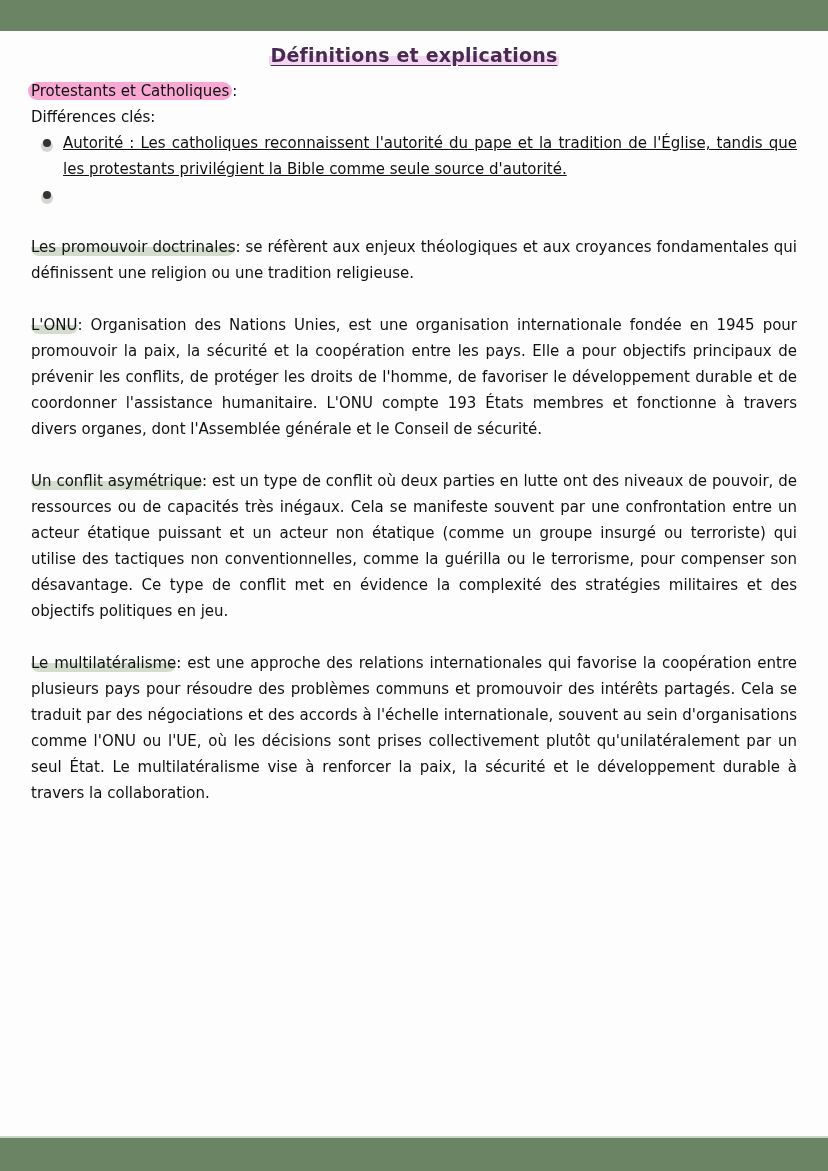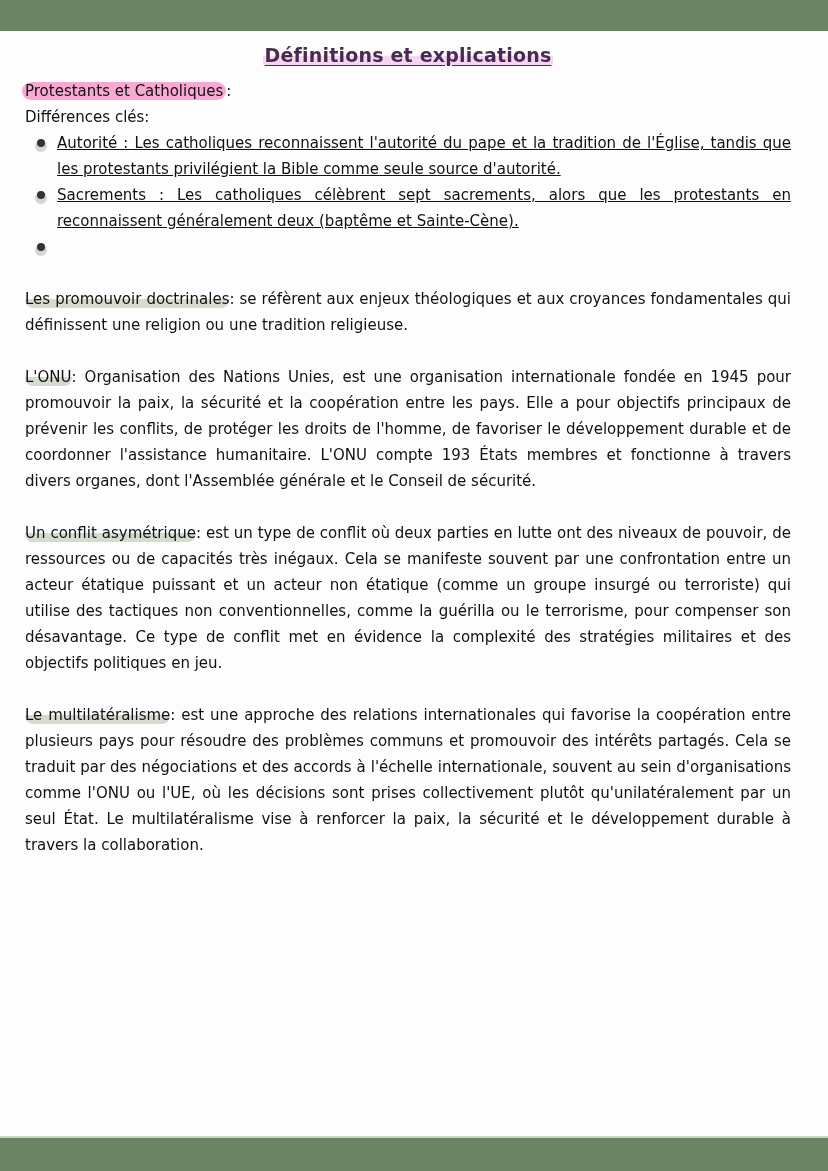--- a/index.html
+++ b/index.html
@@ -3,21 +3,21 @@
   <meta charset="utf-8">
   <style>
     html, body { margin: 0; padding: 0; }
     body {
       width: 828px; height: 1171px; position: relative; overflow: hidden;
       background: #fdfdfd; color: #111;
       font-family: "DejaVu Sans", sans-serif;
     }
     .band-top { position: absolute; left: 0; top: 0; width: 828px; height: 31px; background: #6b8464; }
     .band-bottom { position: absolute; left: 0; top: 1136px; width: 828px; height: 35px; background: #6b8464; border-top: 2px solid #c9d8c3; box-sizing: border-box; }
-    .page { position: absolute; left: 25px; top: 44px; width: 766px; }
+    .page { position: absolute; left: 31px; top: 44px; width: 766px; }
     .title-wrap { text-align: center; height: 34px; }
     .title {
       display: inline-block; font-size: 19px; font-weight: bold; color: #4a2a52;
       text-decoration: underline; text-underline-offset: 3px;
       background: linear-gradient(to bottom, transparent 55%, #f5d6f2 55%, #f5d6f2 95%, transparent 95%);
       padding: 0 2px; letter-spacing: 0.2px;
     }
     p, .line { margin: 0; font-size: 15px; line-height: 26px; }
     .just { text-align: justify; }
     .term {
@@ -40,21 +40,20 @@
 <div class="page">
   <div class="title-wrap">
     <span class="title">Définitions et explications</span>
   </div>
 
   <div>
     <p class="line"><span class="term-box">Protestants et Catholiques</span><span>:</span></p>
     <p class="line">Différences clés:</p>
     <ul>
       <li><span class="dot"></span><span>Autorité : Les catholiques reconnaissent l'autorité du pape et la tradition de l'Église, tandis que les protestants privilégient la Bible comme seule source d'autorité.</span></li>
-      <li><span class="dot"></span><span>Sacrements : Les catholiques célèbrent sept sacrements, alors que les protestants en reconnaissent généralement deux (baptême et Sainte-Cène).</span></li>
       <li><span class="dot"></span></li>
     </ul>
   </div>
 
   <div class="gap-lg"></div>
 
   <p class="just"><span class="term">Les promouvoir doctrinales</span><span>: se réfèrent aux enjeux théologiques et aux croyances fondamentales qui définissent une religion ou une tradition religieuse.</span></p>
 
   <div class="gap-md"></div>
 

